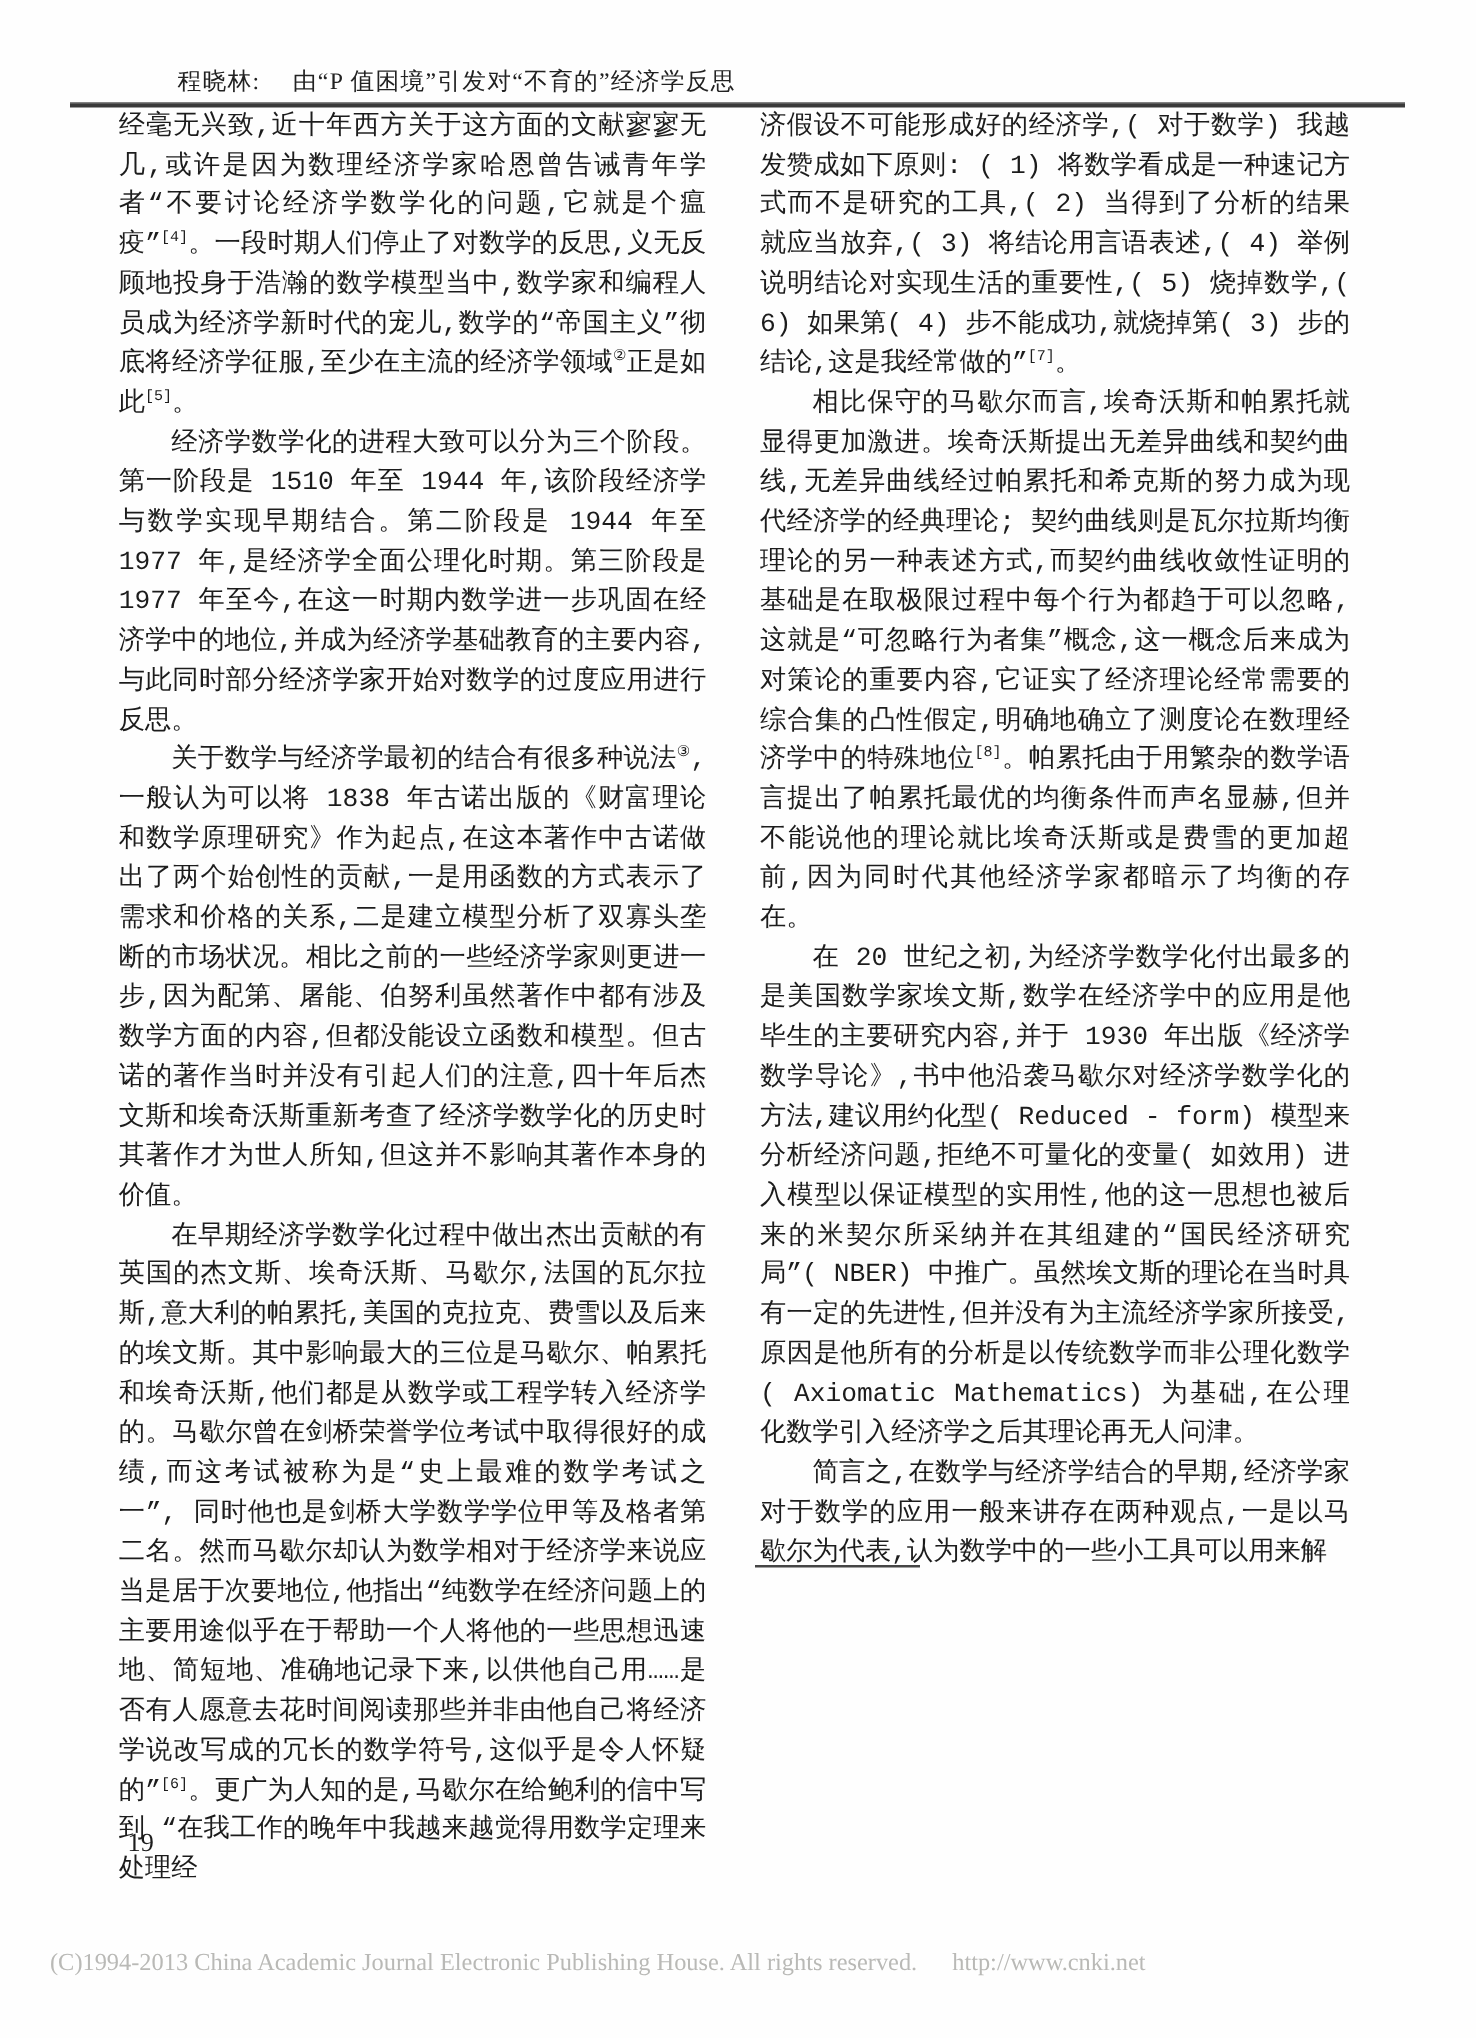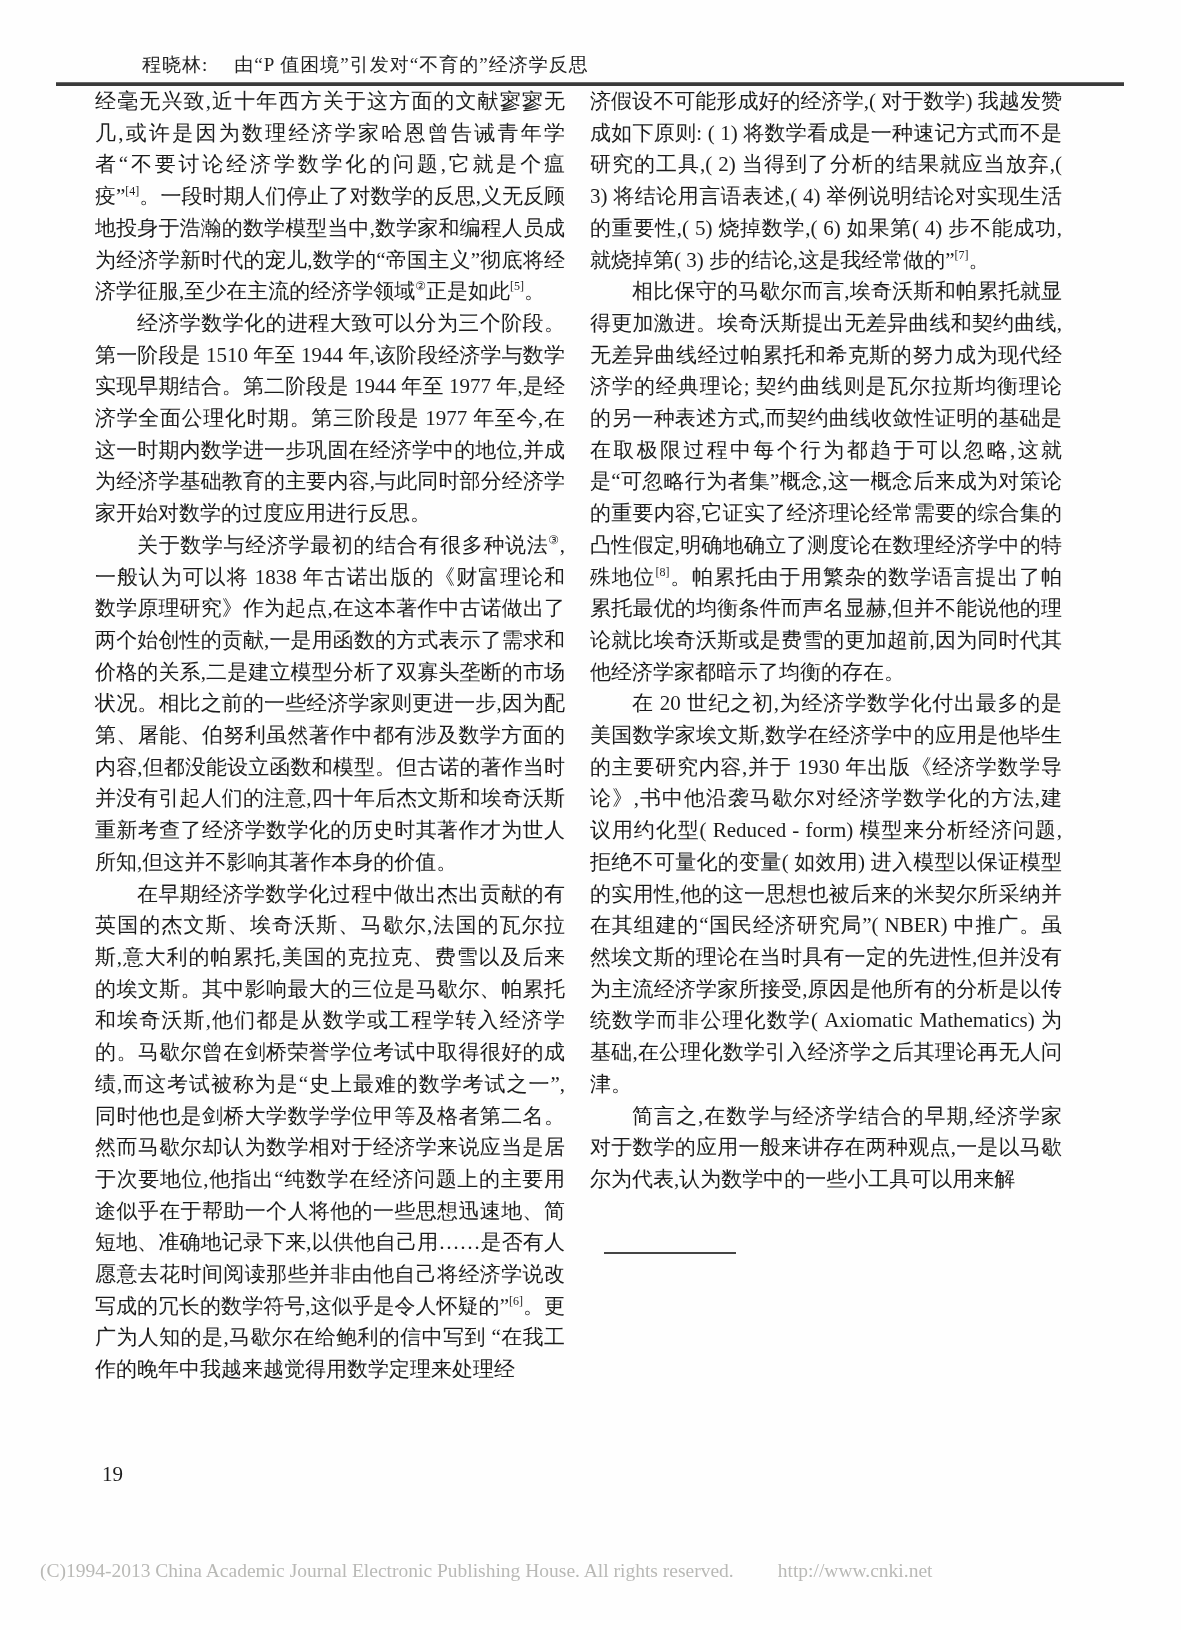--- a/index.html
+++ b/index.html
@@ -21,23 +21,24 @@
   .header-rule{
     position:absolute;left:56px;top:82px;width:1068px;height:3px;
     background:#3a3a3a;
     border-top:1px solid #6a6a6a;
   }
   .column{
     position:absolute;top:86px;
     font-size:21px;line-height:31.7px;
     text-align:justify;
     text-justify:inter-ideograph;
+    font-family:Liberation Mono, monospace;
   }
   .column.left{left:95px;width:470px;height:1395px;}
-  .column.right{left:590px;width:472px;height:1160px;}
+  .column.right{left:608px;width:472px;height:1160px;}
   .column p{margin:0;}
   .column p.indent{text-indent:2em;}
   sup{
     font-size:12px;line-height:0;vertical-align:super;
   }
   .footnotes{
     position:absolute;left:590px;top:1252px;width:486px;
   }
   .fn-rule{
     width:132px;height:2px;background:#454545;margin:0 0 24px 14px;
@@ -50,21 +51,21 @@
   }
   .page-number{
     position:absolute;left:102px;top:1462px;
     font-size:21px;color:#1c1c1c;
   }
   .copyright{
     position:absolute;left:40px;top:1560px;
     font-size:19.5px;color:#b9b9b6;
     white-space:nowrap;
   }
-  .copyright .url{margin-left:44px;}
+  .copyright .url{margin-left:28px;}
 </style>
 </head>
 <body>
 
 <div class="page">
 
   <div class="header">
     <span class="author">程晓林:</span><span>由“P 值困境”引发对“不育的”经济学反思</span>
   </div>
 

